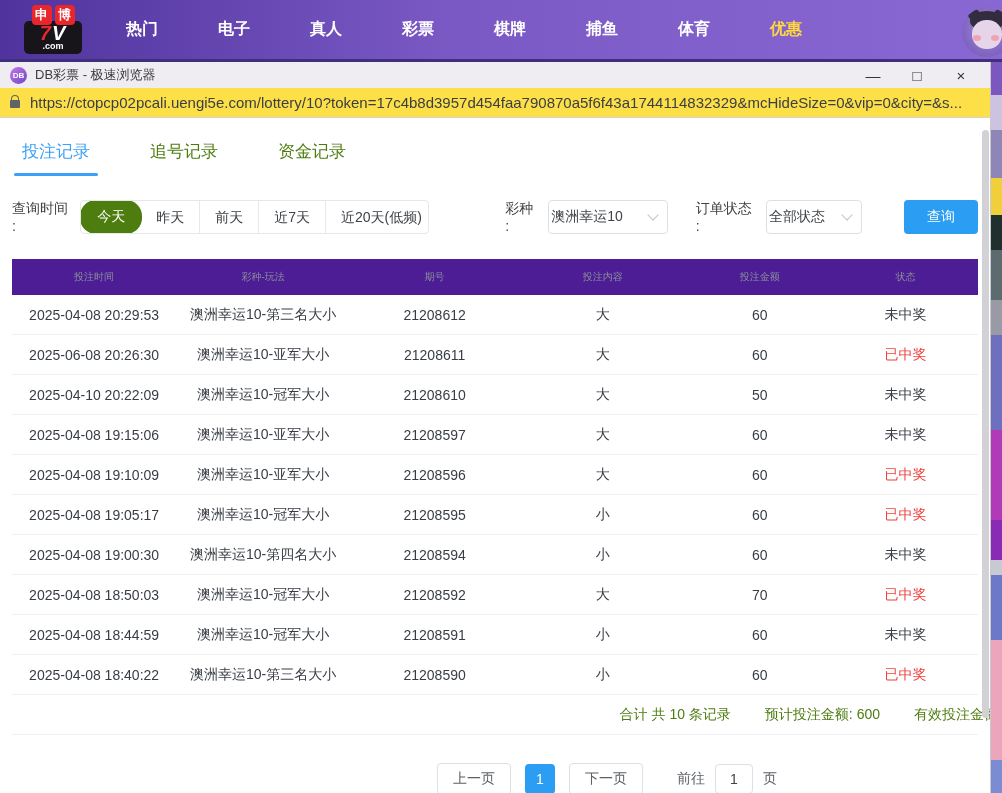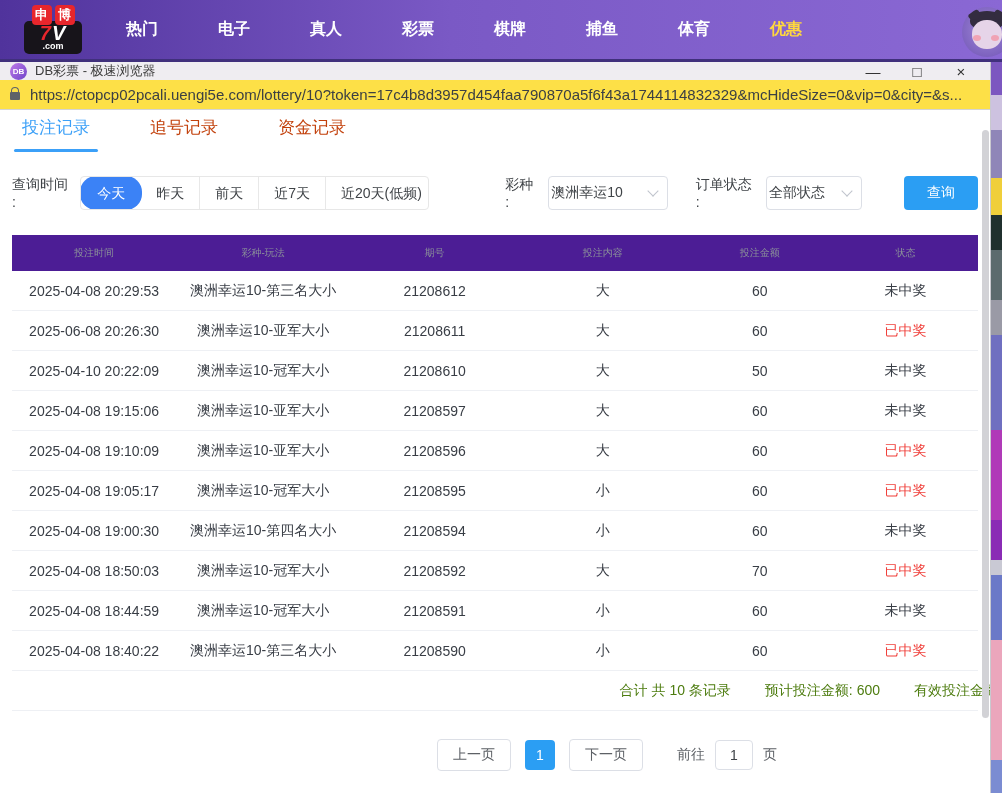--- a/index.html
+++ b/index.html
@@ -47,46 +47,46 @@
       #9a9aa6 238px,#9a9aa6 273px,#6f6fc0 273px,#6f6fc0 368px,#b03ab8 368px,#b03ab8 458px,
       #8a2bb5 458px,#8a2bb5 498px,#c9c9d4 498px,#c9c9d4 513px,#6b79c8 513px,#6b79c8 578px,
       #eba6bc 578px,#eba6bc 698px,#7b8cd2 698px,#7b8cd2 731px);
   }
 
   
   .browser-window {
     position:absolute; top:62px; left:0; width:991px; height:731px; background:#fff;
     border-right:1px solid #c9c9cf; overflow:hidden;
   }
-  .title-bar { height:18px; background:#efedf1; display:flex; align-items:center; padding:0 10px; }
+  .title-bar { height:26px; background:#efedf1; display:flex; align-items:center; padding:0 10px; }
   .favicon { width:17px; height:17px; border-radius:50%; background:linear-gradient(135deg,#c07ae8,#6e44c9);
              color:#fff; font-size:8px; font-weight:bold; display:flex; align-items:center; justify-content:center; }
   .window-title { font-size:13px; color:#3c3c3c; margin-left:8px; }
   .window-controls { margin-left:auto; display:flex; align-items:center; gap:14px; margin-right:4px; }
   .win-btn { width:30px; height:26px; display:flex; align-items:center; justify-content:center;
              font-size:15px; color:#333; cursor:pointer; }
   .url-bar { height:30px; background:#fde047; border-bottom:1px solid #d4d4d4; display:flex; align-items:center; padding:0 8px; }
   .lock-icon { width:10px; height:8px; background:#5f6368; border-radius:1px; position:relative; margin:3px 10px 0 2px; flex:none; }
   .lock-icon::before { content:""; position:absolute; top:-5px; left:1px; width:6px; height:6px;
                        border:1.5px solid #5f6368; border-bottom:none; border-radius:4px 4px 0 0; }
   .url-text { font-size:15px; color:#3c4043; white-space:nowrap; overflow:hidden; }
 
   
   .page { padding:0 12px; position:relative; }
-  .tabs { display:flex; margin-top:0; height:44px; }
-  .tab { position:relative; font-size:17px; color:#c2410c; padding:6px 10px 18px; margin-right:40px; cursor:pointer; }
+  .tabs { display:flex; margin-top:16px; height:44px; }
+  .tab { position:relative; font-size:17px; color:#4d7c0f; padding:6px 10px 18px; margin-right:40px; cursor:pointer; }
   .tab.active { color:#3ba0f8; }
   .tab.active::after { content:""; position:absolute; left:2px; right:2px; bottom:2px; height:3px;
                        border-radius:2px; background:#3ba0f8; }
 
   .filter-row { display:flex; align-items:center; margin-top:22px; height:34px; font-size:14px; color:#3f4347; }
   .time-group { display:flex; border:1px solid #e7e7e7; border-radius:4px; height:34px; margin-left:6px; overflow:hidden; }
   .time-option { line-height:32px; padding:0 15px; color:#3f4347; cursor:pointer; white-space:nowrap; }
   .time-option + .time-option { border-left:1px solid #e8e8e8; }
-  .time-option.active { background:#3b82f6; color:#fff; border-radius:16px; line-height:34px; margin:-1px; padding:0 17px; }
+  .time-option.active { background:#4d7c0f; color:#fff; border-radius:16px; line-height:34px; margin:-1px; padding:0 17px;font-family:Liberation Mono, monospace; }
   .time-option.active + .time-option { border-left:none; }
   .f-label { margin-left:76px; }
   .f-label2 { margin-left:28px; }
   .dropdown { height:34px; border:1px solid #dcdfe6; border-radius:4px; display:flex; align-items:center;
               padding:0 10px 0 2px; margin-left:8px; cursor:pointer; color:#3f4347; }
   .dd-lottery { width:122px; } .dd-status { width:98px; }
   .dd-value { flex:1; white-space:nowrap; }
   .chevron { width:8px; height:8px; border-right:1.5px solid #bfc4cc; border-bottom:1.5px solid #bfc4cc;
              transform:rotate(45deg); margin-top:-4px; flex:none; }
   .search-btn { width:76px; height:34px; margin-left:42px; background:#2b9ef3; border:none; border-radius:4px;

